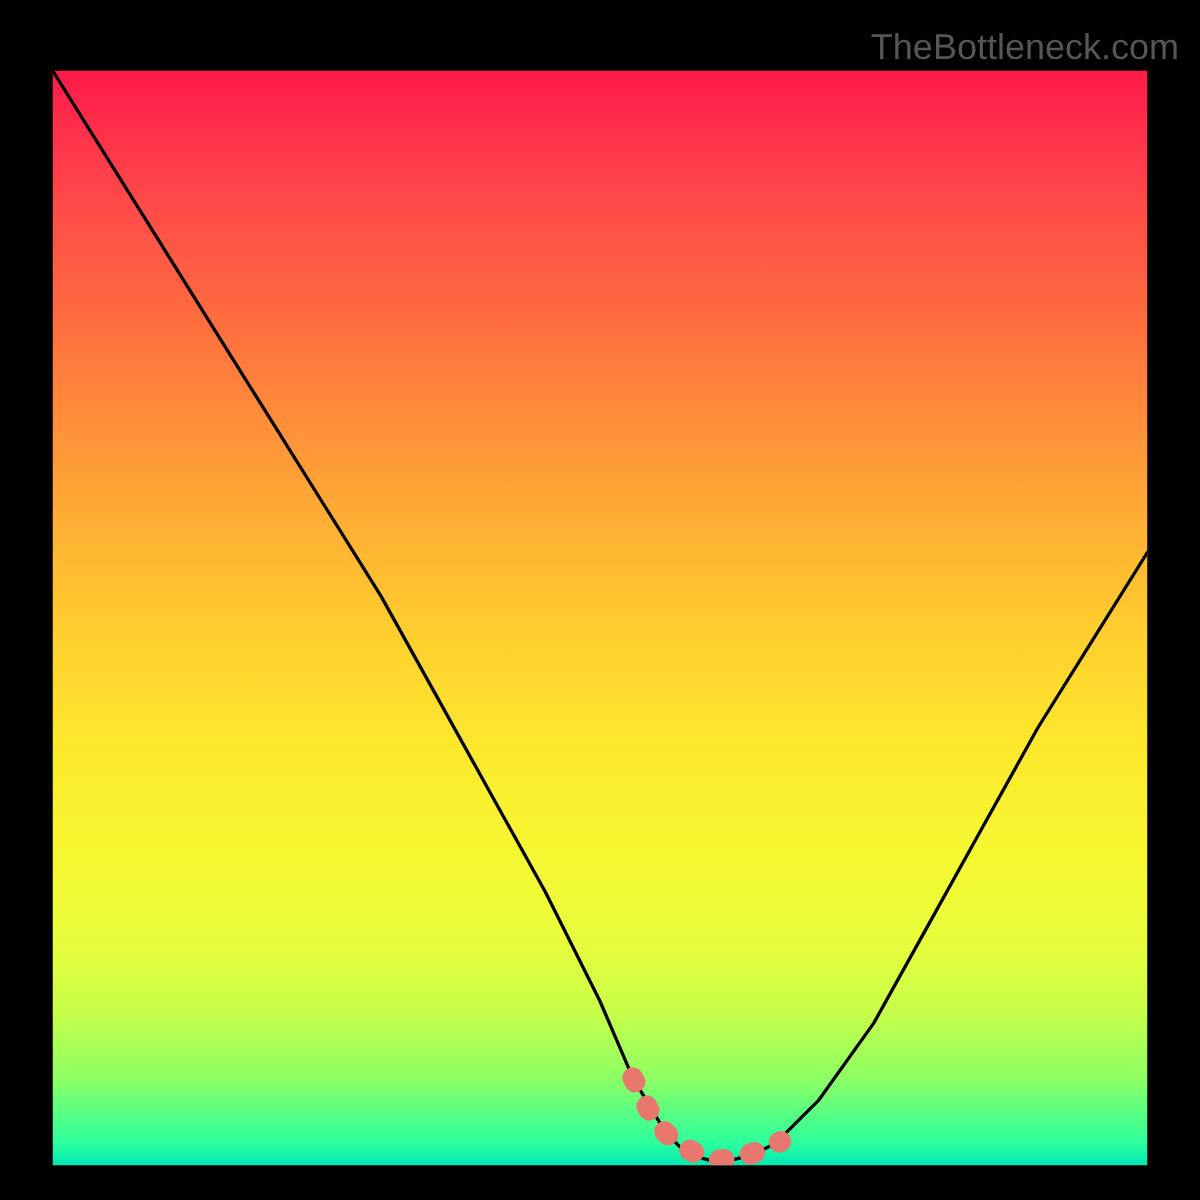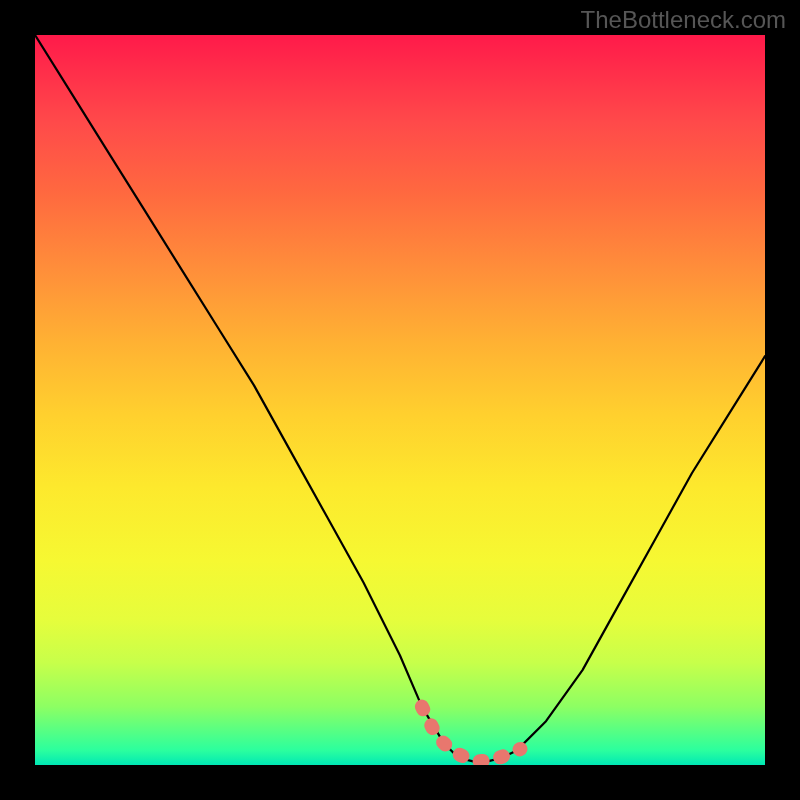--- a/index.html
+++ b/index.html
@@ -2,20 +2,21 @@
 <html><head>
 <meta charset="utf-8">
 <style>
   * { margin: 0; padding: 0; box-sizing: border-box; }
   html, body { width: 800px; height: 800px; overflow: hidden; background: #000; }
   .frame {
     position: relative;
     width: 800px;
     height: 640px;
     background: #000;
+    margin-top: 12px;
   }
   .watermark {
     position: absolute;
     top: 6px;
     right: 14px;
     font-family: Arial, Helvetica, sans-serif;
     font-size: 24px;
     color: #565656;
     letter-spacing: 0px;
     z-index: 4;

